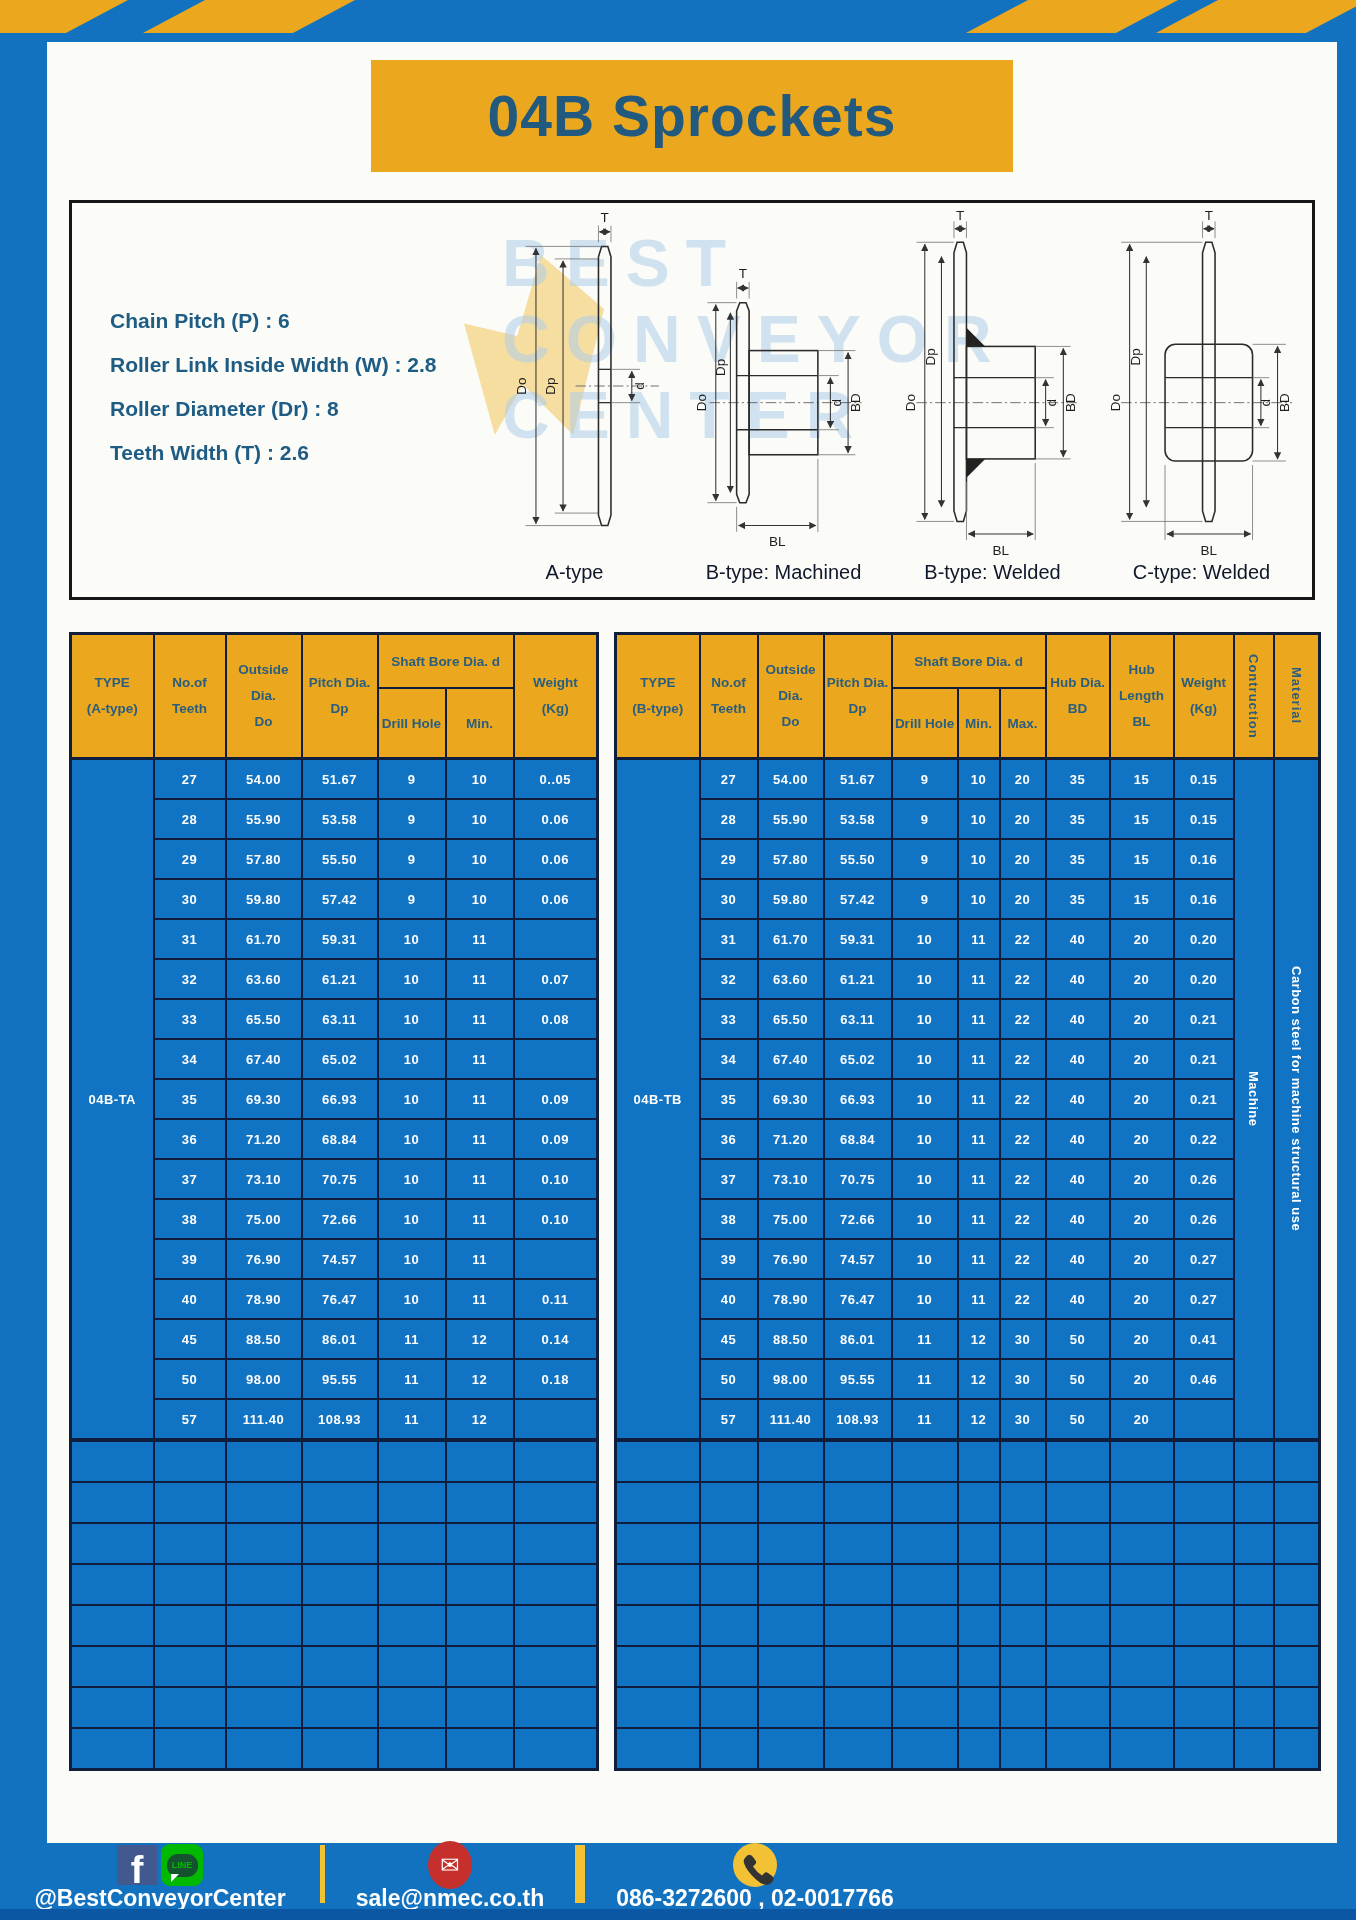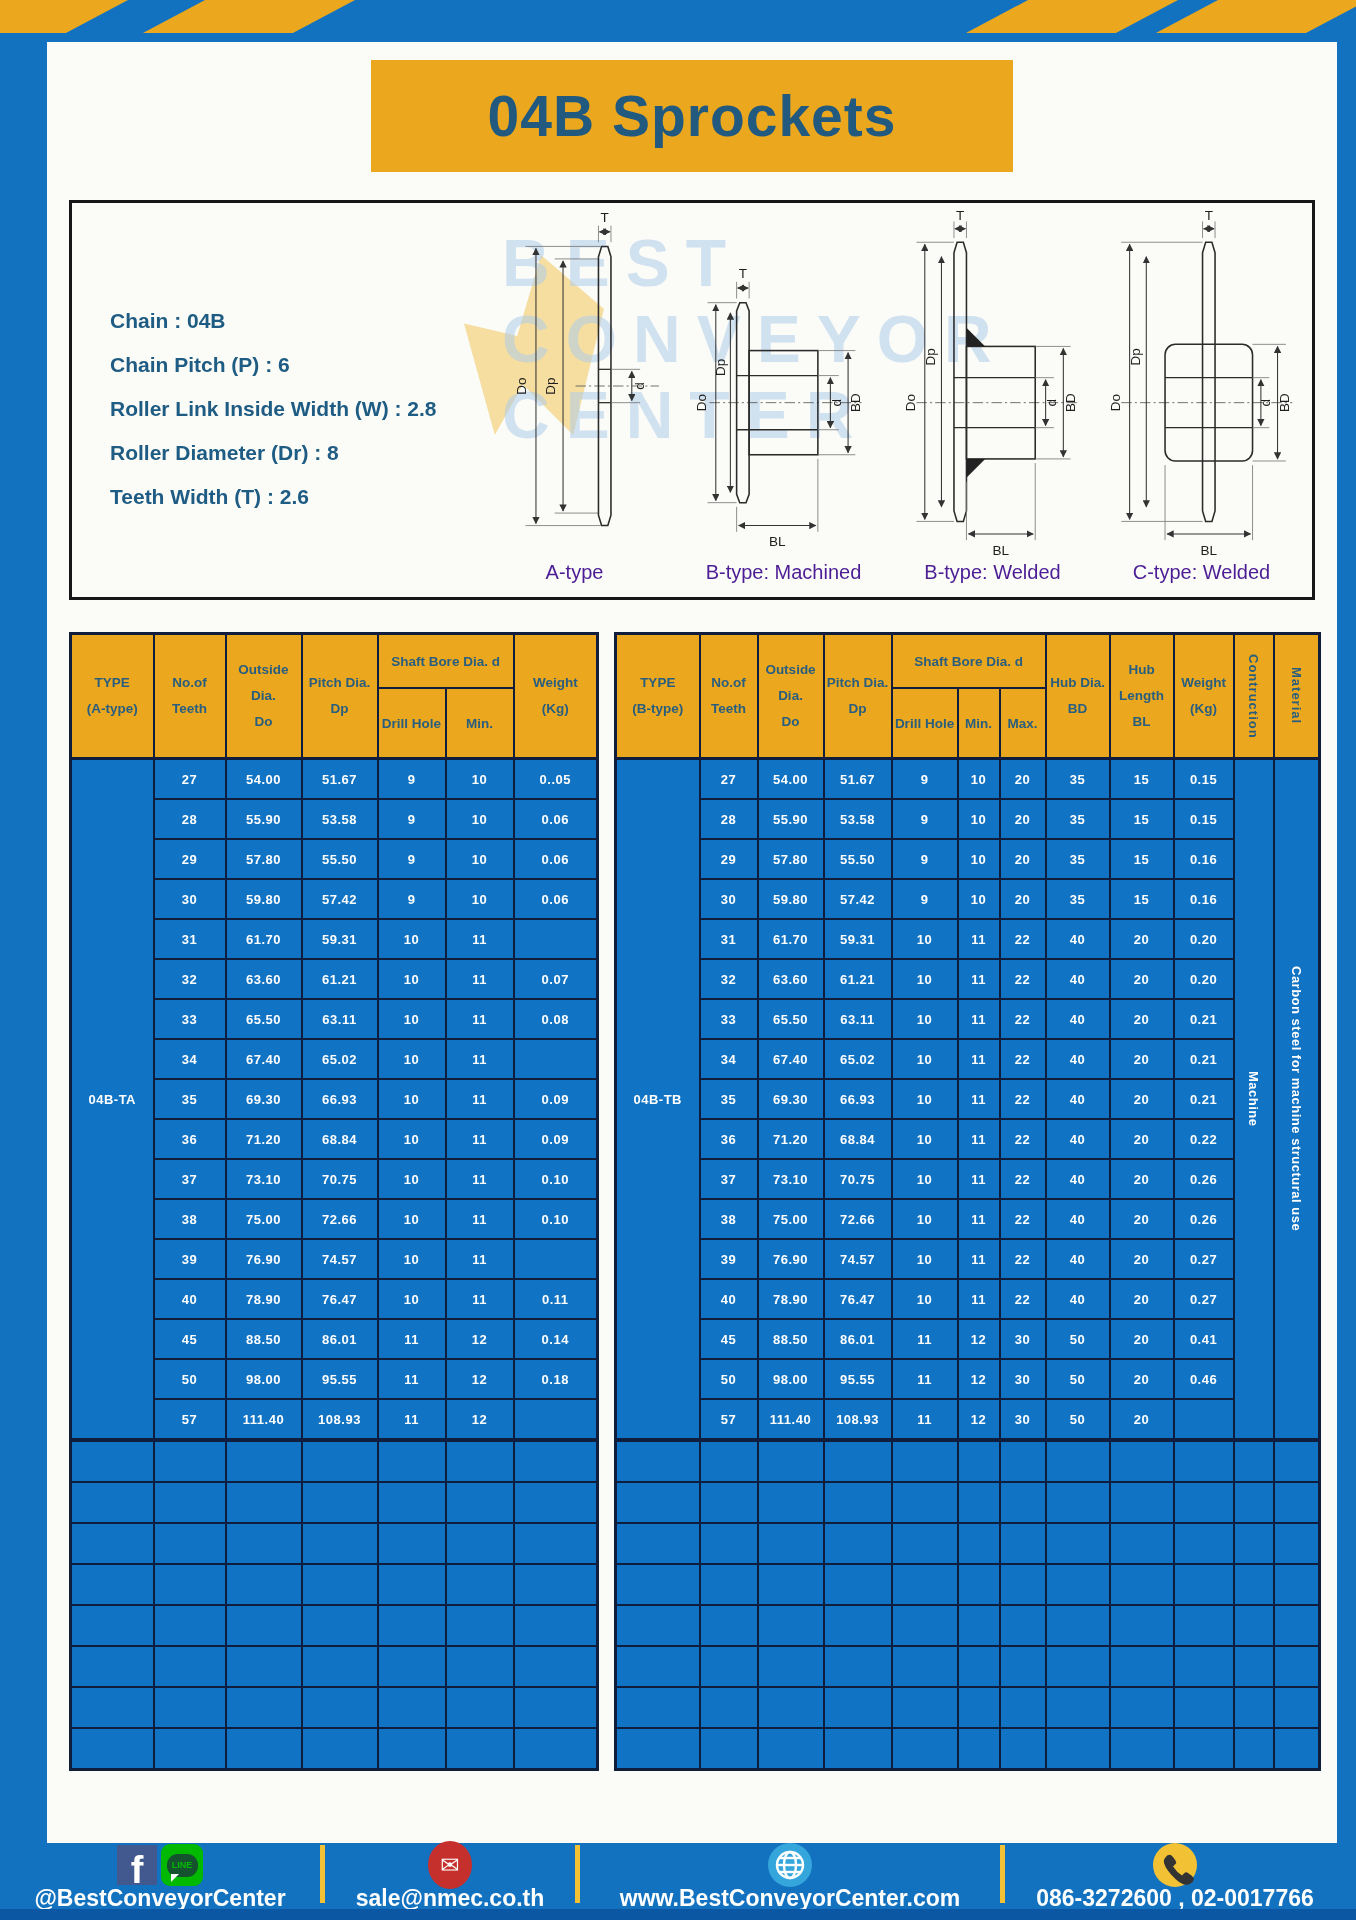--- a/index.html
+++ b/index.html
@@ -26,21 +26,21 @@
 
   .wm{position:absolute;left:430px;top:22px;width:640px;z-index:1;
       color:#AECDE9;opacity:.55;font-weight:bold;letter-spacing:16px;line-height:76px;font-size:66px;}
   .wm span{display:block;}
   .wm-logo{position:absolute;left:392px;top:52px;width:140px;height:180px;background:#F2C24A;opacity:.5;
            clip-path:polygon(55% 0,100% 30%,78% 100%,42% 72%,22% 100%,0 38%,38% 45%);z-index:0;}
 
   .diagrams{position:absolute;left:398px;right:6px;top:8px;bottom:4px;display:flex;z-index:2;}
   .figure{flex:1;display:flex;flex-direction:column;align-items:center;}
   .figure svg{flex:1;width:100%;}
-  .caption{height:32px;font-size:20px;color:#4c1d95;}
+  .caption{height:32px;font-size:20px;color:#0f172a;}
 
   .geo{stroke:#2b2b2b;stroke-width:1.5;fill:none;}
   .bore{stroke:#2b2b2b;stroke-width:1.2;}
   .cl{stroke:#555;stroke-width:.8;stroke-dasharray:10 3 2 3;}
   .ext{stroke:#777;stroke-width:.8;}
   .dimln{stroke:#333;stroke-width:1;marker-start:url(#arw);marker-end:url(#arw);}
   .weld{fill:#222;stroke:none;}
   text.dim{font-size:13px;fill:#1e1e1e;font-family:"Liberation Sans",sans-serif;}
 
   
@@ -109,21 +109,20 @@
 
     <div class="spec-panel" data-name="spec-diagram-panel">
       <div class="wm-logo" data-name="watermark-logo"></div>
       <div class="wm" data-name="watermark-text">
         <span data-name="watermark-line">BEST</span>
         <span data-name="watermark-line">CONVEYOR</span>
         <span data-name="watermark-line">CENTER</span>
       </div>
 
       <div class="specs" data-name="chain-specs">
-        <div class="spec-line" data-name="spec-line-chain">Chain : 04B</div>
         <div class="spec-line" data-name="spec-line-pitch">Chain Pitch (P) : 6</div>
         <div class="spec-line" data-name="spec-line-roller-width">Roller Link Inside Width (W) : 2.8</div>
         <div class="spec-line" data-name="spec-line-roller-dia">Roller Diameter (Dr) : 8</div>
         <div class="spec-line" data-name="spec-line-teeth-width">Teeth Width (T) : 2.6</div>
       </div>
 
       <div class="diagrams" data-name="sprocket-diagrams">
 
         <div class="figure" data-name="diagram-a-type">
           <svg viewBox="0 0 190 336" data-name="a-type-drawing">
@@ -891,33 +890,20 @@
       <div class="flabel" data-name="social-handle">@BestConveyorCenter</div>
     </div>
     <div class="fdiv" data-name="footer-divider"></div>
     <div class="fsec" style="width:250px" data-name="footer-email-section">
       <div class="icons">
           <div class="icon-mail" data-name="email-icon">✉</div>
         </div>
       <div class="flabel" data-name="email-address">sale@nmec.co.th</div>
     </div>
     <div class="fdiv" data-name="footer-divider"></div>
-    <div class="fsec" style="width:420px" data-name="footer-website-section">
-      <div class="icons">
-        <svg width="46" height="46" data-name="globe-icon">
-          <circle cx="23" cy="23" r="22" fill="#35A6DB"></circle>
-          <circle cx="23" cy="23" r="13" fill="none" stroke="#fff" stroke-width="2.4"></circle>
-          <ellipse cx="23" cy="23" rx="6" ry="13" fill="none" stroke="#fff" stroke-width="2.4"></ellipse>
-          <line x1="10" y1="23" x2="36" y2="23" stroke="#fff" stroke-width="2.4"></line>
-          <line x1="12" y1="16" x2="34" y2="16" stroke="#fff" stroke-width="2.4"></line>
-          <line x1="12" y1="30" x2="34" y2="30" stroke="#fff" stroke-width="2.4"></line>
-        </svg>
-      </div>
-      <div class="flabel" data-name="website-url">www.BestConveyorCenter.com</div>
-    </div>
     <div class="fdiv" data-name="footer-divider"></div>
     <div class="fsec" style="width:340px" data-name="footer-phone-section">
       <div class="icons">
         <svg width="46" height="46" data-name="phone-icon">
           <circle cx="23" cy="23" r="22" fill="#F2C234"></circle>
           <path d="M13 16 q4 -6 8 -1 l2.5 3.5 q1.5 2 -.5 4 l-2 2 q4 6 9 9 l2 -2 q2 -2 4 -.5 l3.5 2.5 q5 4 -1 8 q-6 4 -15 -4.5 Q14 28 12 21 q-1 -3 1 -5 z" fill="#333"></path>
         </svg>
       </div>
       <div class="flabel" data-name="phone-numbers">086-3272600 , 02-0017766</div>
     </div>

